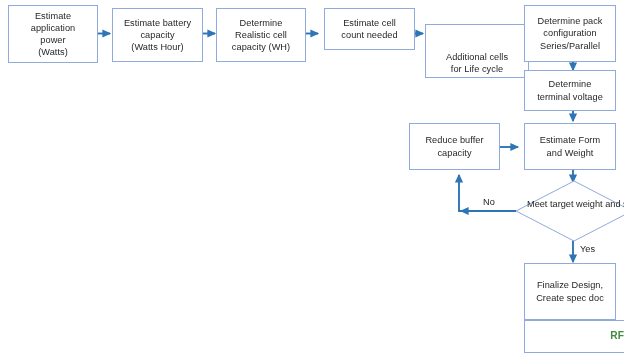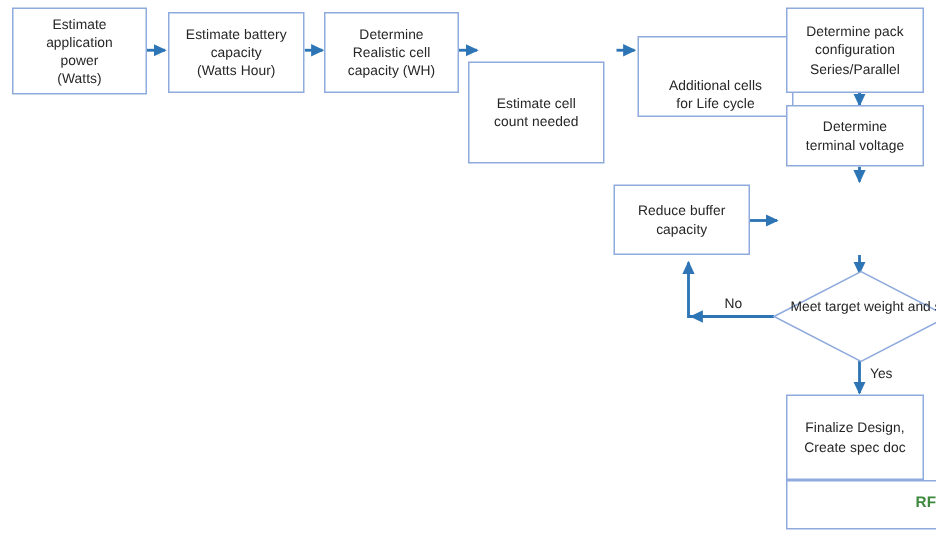--- a/index.html
+++ b/index.html
@@ -116,21 +116,21 @@
   </div>
 
   <div class="node" style="left:216px; top:8px; width:90px; height:54px;">
     <div>
       <span>Determine</span>
       <span>Realistic cell</span>
       <span>capacity (WH)</span>
     </div>
   </div>
 
-  <div class="node" style="left:312px; top:8px; width:91px; height:68px;margin-top:33px;">
+  <div class="node" style="left:324px; top:8px; width:91px; height:42px;">
     <div>
       <span>Estimate cell</span>
       <span>count needed</span>
     </div>
   </div>
 
   <div class="node" style="left:425px; top:24px; width:104px; height:54px;align-items:flex-end;">
     <div>
       <span>Additional cells</span>
       <span>for Life cycle</span>
@@ -145,20 +145,26 @@
     </div>
   </div>
 
   <div class="node" style="left:524px; top:70px; width:92px; height:41px;">
     <div>
       <span>Determine</span>
       <span>terminal voltage</span>
     </div>
   </div>
 
+  <div class="node" style="left:524px; top:123px; width:92px; height:47px;">
+    <div>
+      <span>Estimate Form</span>
+      <span>and Weight</span>
+    </div>
+  </div>
 
   <div class="node" style="left:409px; top:123px; width:91px; height:47px;">
     <div>
       <span>Reduce buffer</span>
       <span>capacity</span>
     </div>
   </div>
 
   <div class="node" style="left:524px; top:263px; width:92px; height:57px;">
     <div>

